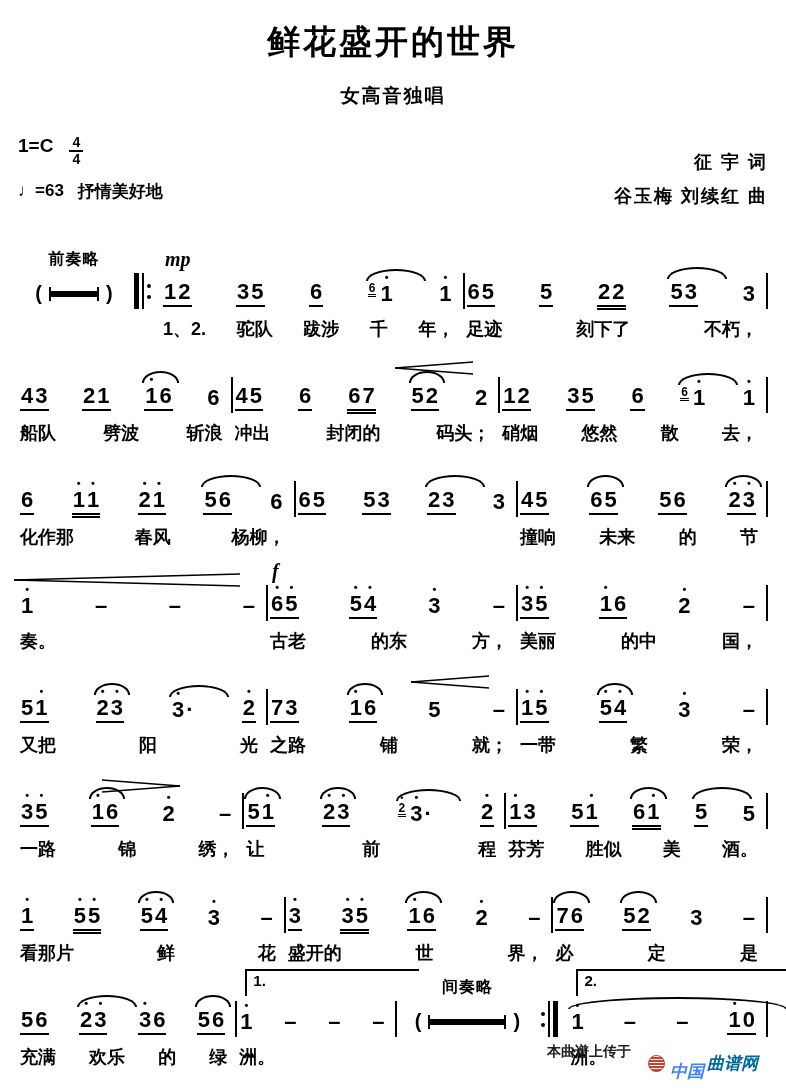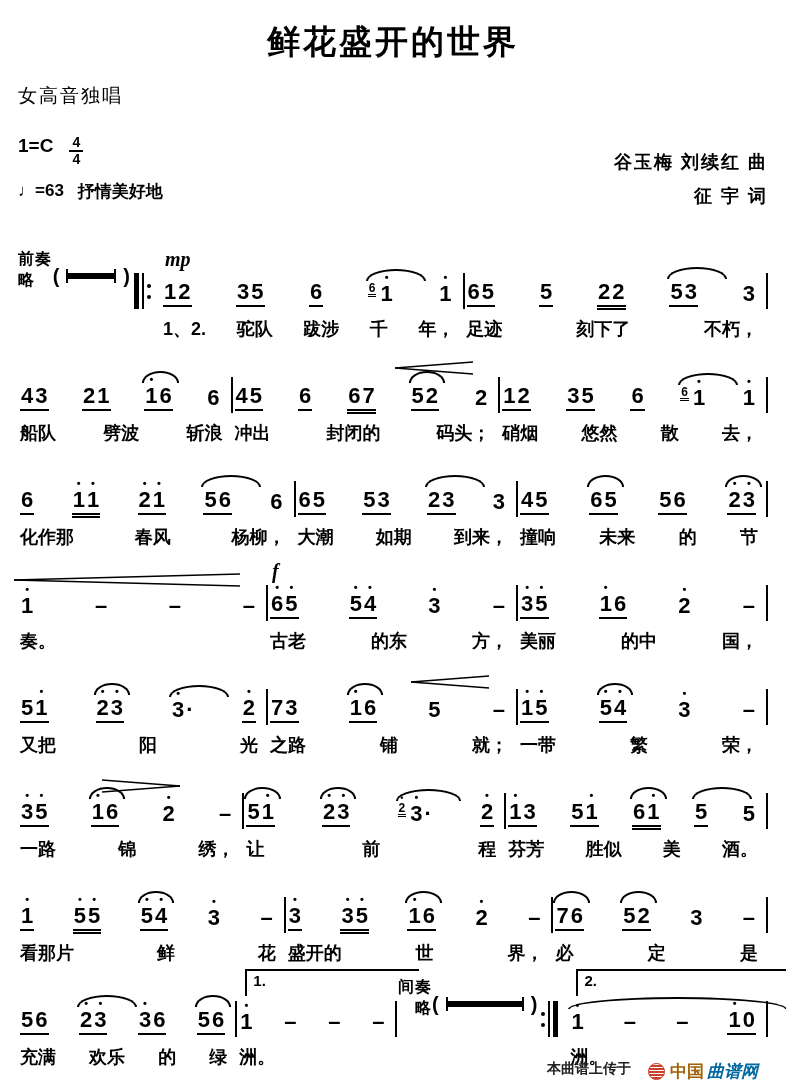--- a/index.html
+++ b/index.html
@@ -1,20 +1,20 @@
 <!DOCTYPE html>
 <html><head>
 <meta charset="utf-8">
 <style>
   html,body{margin:0;padding:0;}
   body{width:786px;height:1091px;background:#fff;color:#000;position:relative;overflow:hidden;
        font-family:"Liberation Sans",sans-serif;}
   .page{padding:12px 18px 0;}
   .title{text-align:center;font-size:33px;font-weight:bold;letter-spacing:3px;margin-top:8px;}
-  .subtitle{text-align:left;font-size:19px;font-weight:normal;margin-top:18px;letter-spacing:2px;}
+  .subtitle{text-align:center;font-size:19px;font-weight:bold;margin-top:18px;letter-spacing:2px;}
   .meta{display:flex;justify-content:space-between;align-items:flex-start;margin-top:26px;}
   .keyrow{font-size:19px;font-weight:bold;display:flex;gap:16px;}
   .frac{display:inline-flex;flex-direction:column;align-items:center;font-size:14px;font-weight:bold;line-height:1.1;}
   .frac .num{border-bottom:2px solid #000;padding:0 3px;}
   .temporow{font-size:17px;font-weight:bold;margin-top:12px;display:flex;gap:14px;align-items:center;}
   .meta-right{text-align:right;font-size:18px;font-weight:bold;line-height:1.9;padding-top:10px;letter-spacing:2px;}
   #score{margin-top:30px;}
   .sys{display:flex;align-items:flex-start;height:104px;}
   .measure{position:relative;flex:1 1 0;display:flex;flex-direction:column;padding-top:30px;min-width:0;}
   .notes{display:flex;align-items:flex-end;justify-content:space-between;height:34px;padding:0 10px 0 2px;}
@@ -39,35 +39,35 @@
   .grace .od{top:-8px;font-size:9px;}
   .lyr{display:flex;justify-content:space-between;font-size:18px;font-weight:bold;
        margin-top:10px;padding:0 8px 0 2px;}
   .lyr span{white-space:nowrap;}
   .barcell{width:2px;background:#000;height:36px;margin-top:30px;flex:0 0 2px;}
   .rsign{display:flex;align-items:stretch;gap:3px;height:36px;margin-top:30px;margin-right:10px;margin-left:4px;flex:0 0 auto;}
   .rthick{width:5px;background:#000;}
   .rthin{width:2px;background:#000;}
   .rdots{display:flex;flex-direction:column;justify-content:center;gap:7px;}
   .rdot{width:4px;height:4px;border-radius:50%;background:#000;}
-  .omit{flex:0 0 auto;display:flex;flex-direction:row;align-items:center;margin-top:6px;}
+  .omit{flex:0 0 auto;display:flex;flex-direction:column;align-items:center;margin-top:6px;}
   .omit-label{font-size:16px;font-weight:bold;letter-spacing:1px;}
   .omit-sym{display:flex;align-items:center;gap:7px;font-size:20px;font-weight:bold;margin-top:12px;}
   .omit-bar{position:relative;width:46px;height:14px;border-left:2px solid #000;border-right:2px solid #000;}
   .omit-bar::before{content:"";position:absolute;left:0;right:0;top:4px;height:6px;background:#000;}
   .omit.wide .omit-bar{width:74px;}
   .volta{position:absolute;top:-2px;left:8px;right:-24px;height:24px;border-top:2px solid #000;
          border-left:2px solid #000;font-size:15px;font-weight:bold;padding:1px 0 0 6px;z-index:2;}
   .footer{position:absolute;right:28px;bottom:8px;font-size:14px;color:#222;
           display:flex;gap:17px;font-weight:bold;}
   .logo{display:inline-flex;align-items:center;gap:3px;font-size:17px;font-weight:bold;}
   .logo-icon{display:inline-block;width:15px;height:15px;border-radius:50%;
              background:repeating-linear-gradient(0deg,#c9402c 0 2px,#fff 2px 3px),#c9402c;
              background-color:#c9402c;border:1px solid #c9402c;margin-right:2px;}
-  .logo-cn{color:#a16207;}
+  .logo-cn{color:#3b82f6;font-style:italic;margin-top:17px;}
   .logo-rest{color:#0369a1;font-style:italic;}
 </style>
 </head>
 <body>
 
 <div class="page">
   <div class="title">鲜花盛开的世界</div>
   <div class="subtitle">女高音独唱</div>
   <div class="meta">
     <div class="meta-left">
@@ -77,22 +77,22 @@
           <span class="num">4</span>
           <span>4</span>
         </span>
       </div>
       <div class="temporow">
         <span><span>♩</span><span>=63</span></span>
         <span>抒情美好地</span>
       </div>
     </div>
     <div class="meta-right">
+      <div>征 宇  词</div>
       <div>谷玉梅 刘续红  曲</div>
-      <div>征 宇  词</div>
     </div>
   </div>
   <div id="score">
       <div class="sys">
         <div class="omit" style="flex: 0 0 112px;">
           <div class="omit-label">前奏略</div>
           <div class="omit-sym">
             <span>(</span>
             <span class="omit-bar"></span>
             <span>)</span>
@@ -204,25 +204,20 @@
             <span>杨柳，</span>
           </div>
         </div>
         <div class="barcell"></div>
         <div class="measure" style="flex-grow: 4;">
           <div class="notes">
             <span class="tok u1"><span class="chs"><span class="ch">6</span><span class="ch">5</span></span></span>
             <span class="tok u1"><span class="chs"><span class="ch">5</span><span class="ch">3</span></span></span>
             <span class="tok u1"><span class="arc t1"></span><span class="chs"><span class="ch">2</span><span class="ch">3</span></span></span>
             <span class="tok"><span class="chs"><span class="ch">3</span></span></span>
-          </div>
-          <div class="lyr">
-            <span>大潮</span>
-            <span>如期</span>
-            <span>到来，</span>
           </div>
         </div>
         <div class="barcell"></div>
         <div class="measure" style="flex-grow: 4.5;">
           <div class="notes">
             <span class="tok u1"><span class="chs"><span class="ch">4</span><span class="ch">5</span></span></span>
             <span class="tok u1"><span class="arc"></span><span class="chs"><span class="ch">6</span><span class="ch">5</span></span></span>
             <span class="tok u1"><span class="chs"><span class="ch">5</span><span class="ch">6</span></span></span>
             <span class="tok u1"><span class="arc"></span><span class="chs"><span class="ch">2<span class="od">•</span></span><span class="ch">3<span class="od">•</span></span></span></span>
           </div>

